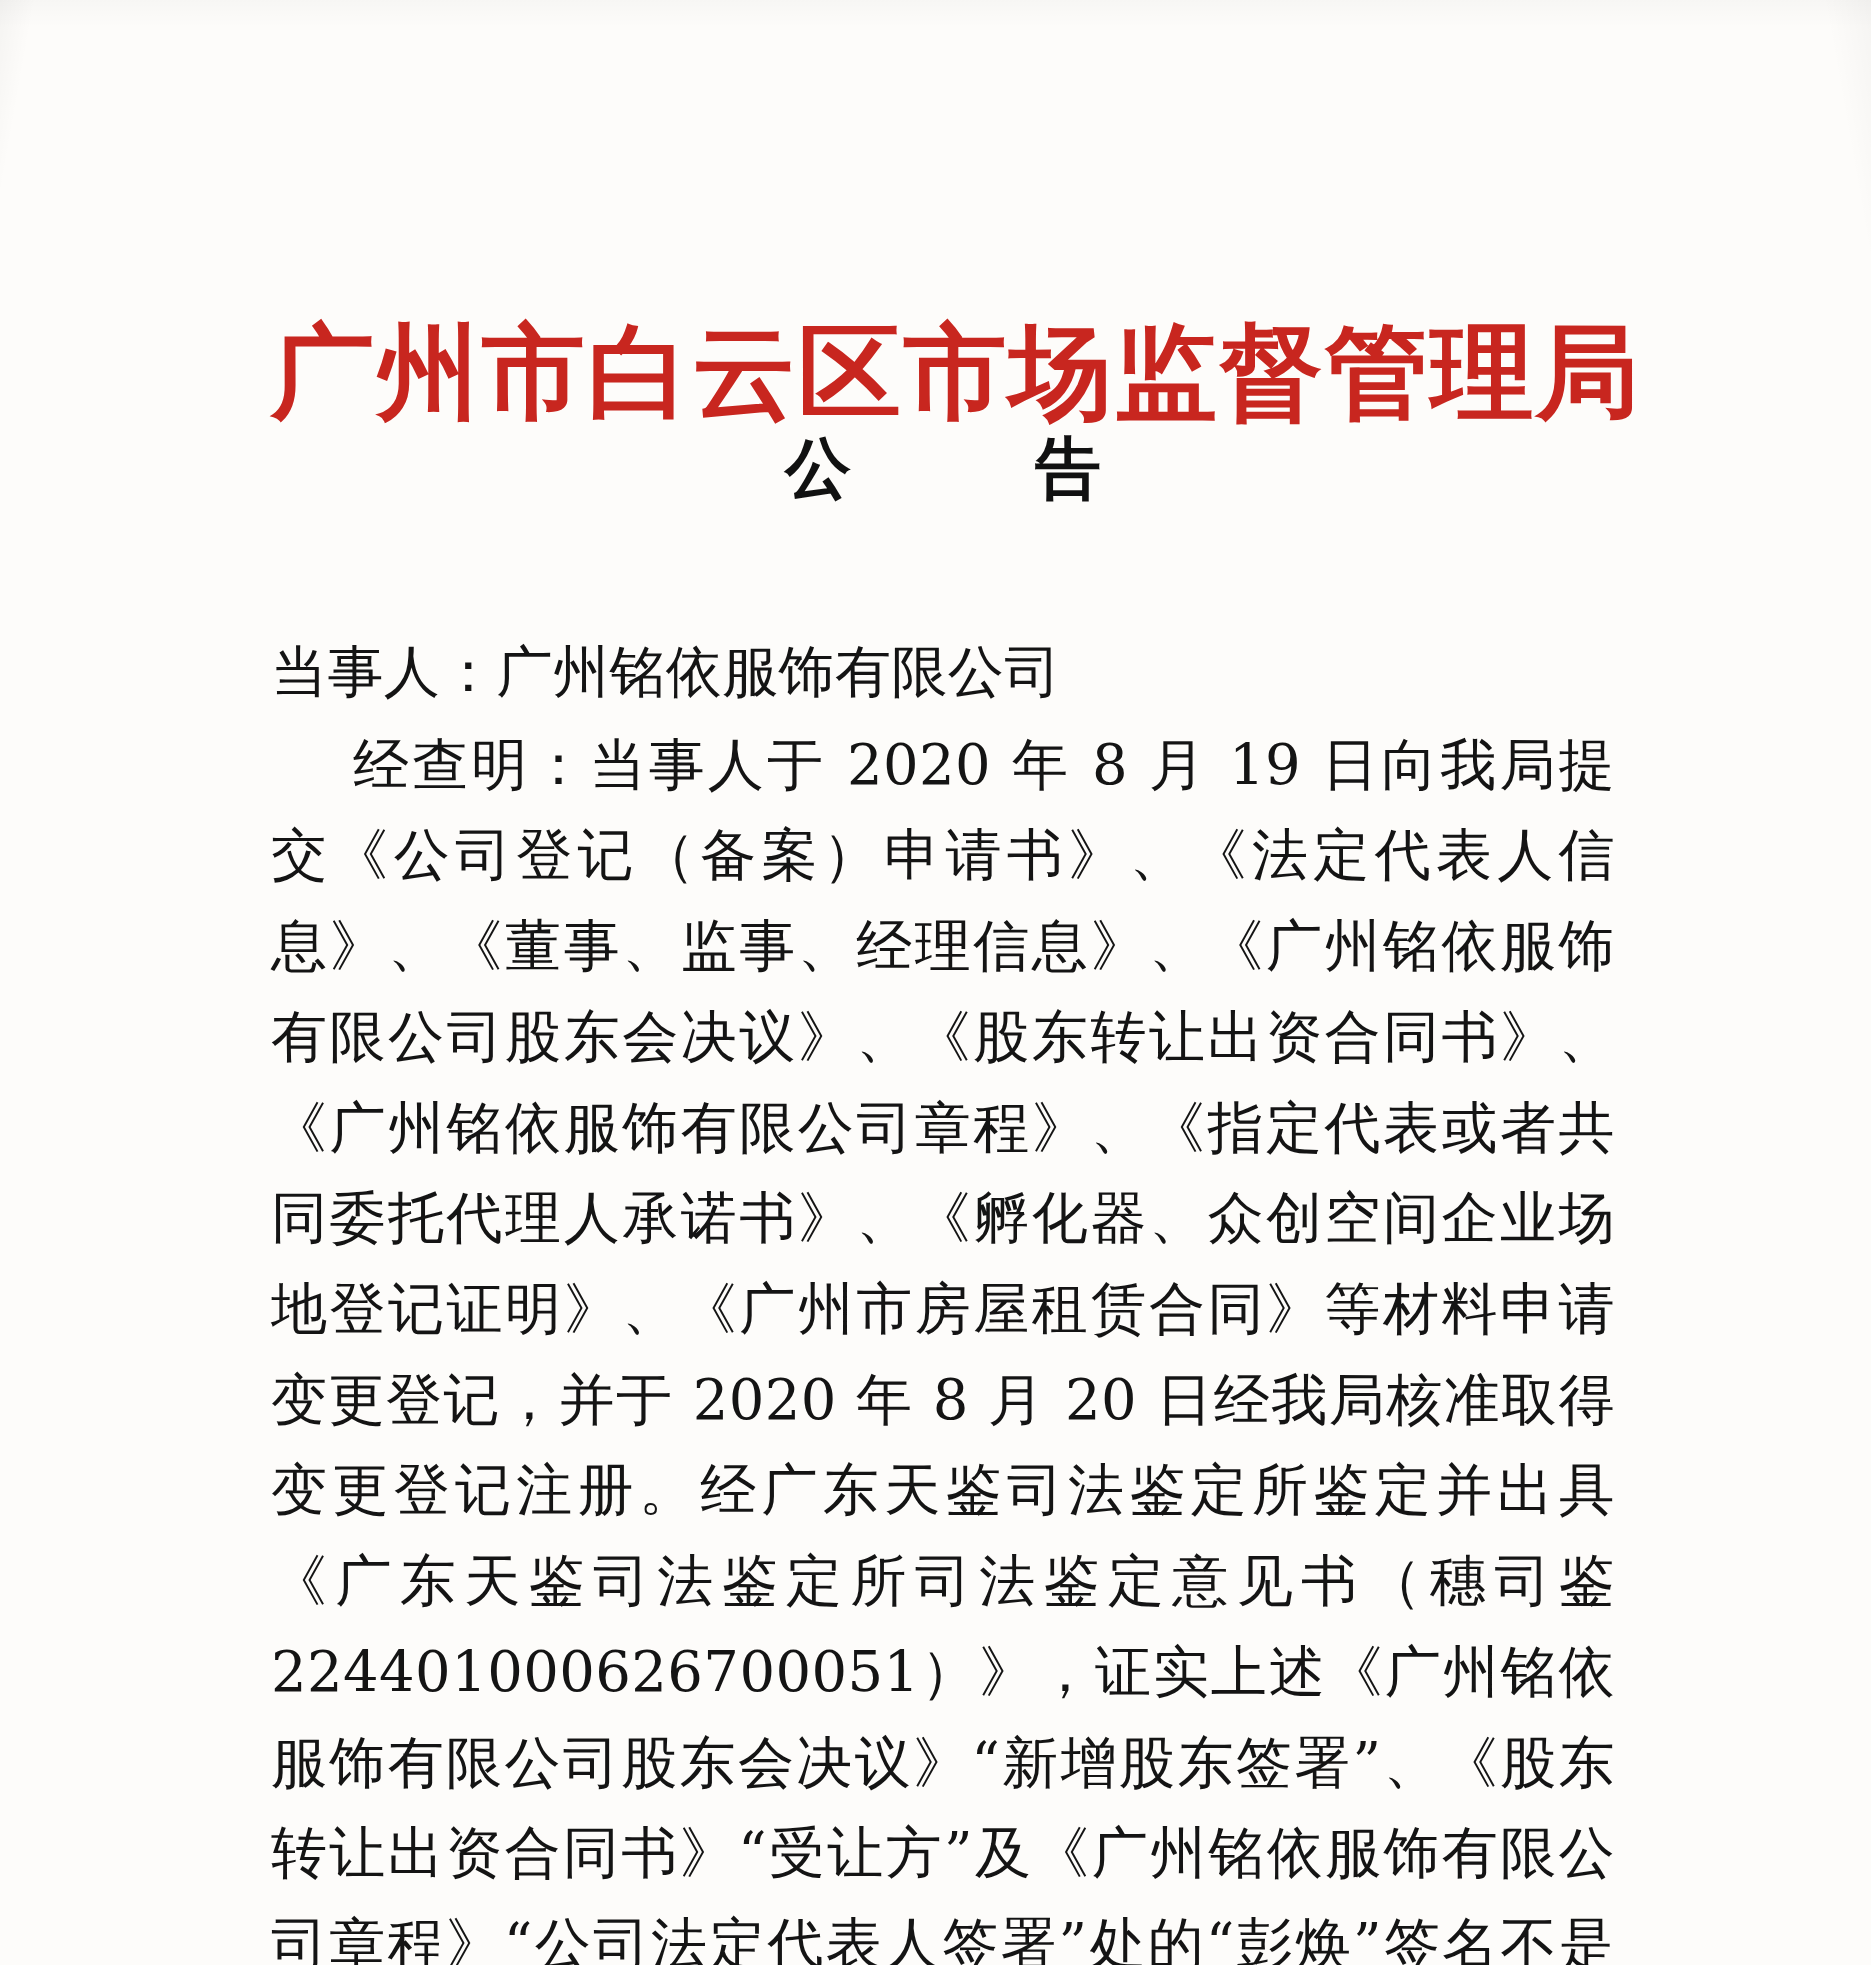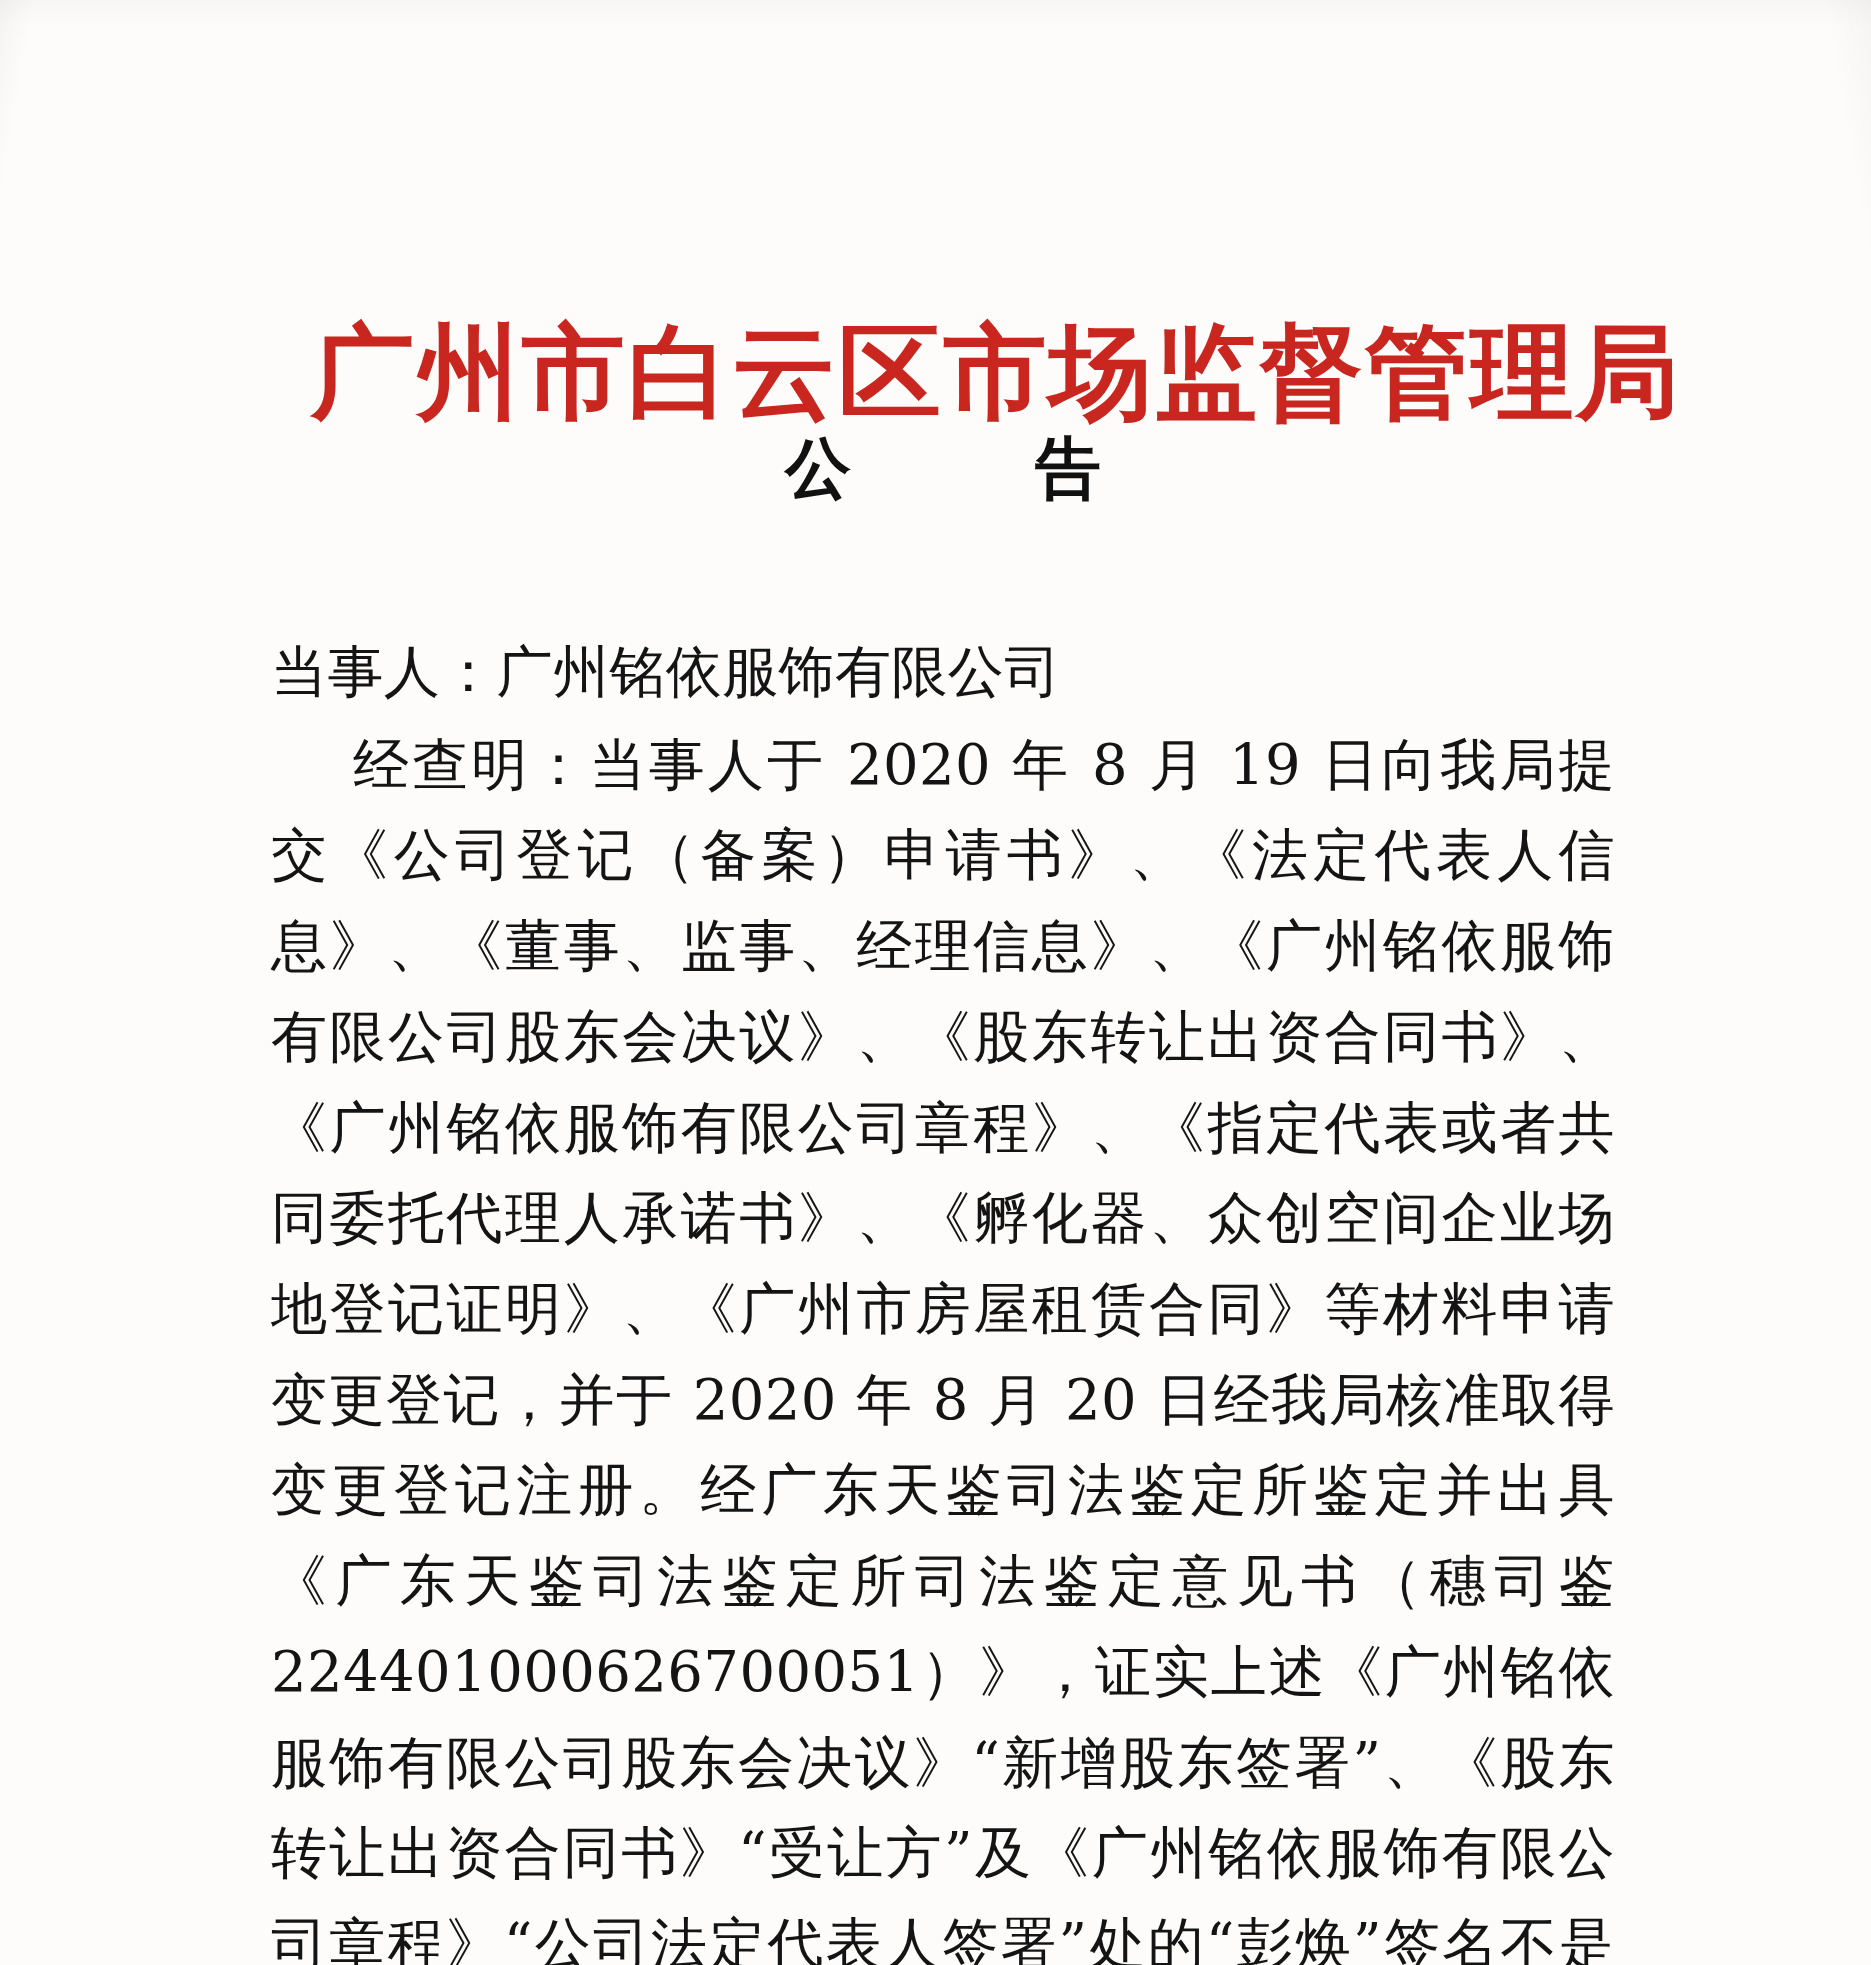--- a/index.html
+++ b/index.html
@@ -38,21 +38,20 @@
   .org-title {
     margin-top: 314px;
     text-align: center;
     color: #c8261f;
     font-family: "DejaVu Serif", "Liberation Serif", serif;
     font-weight: 700;
     font-size: 103px;
     letter-spacing: 2.4px;
     line-height: 1.12;
     white-space: nowrap;
-    margin-left: 40px;
   }
   .doc-kind {
     text-align: center;
     color: #111111;
     font-family: "DejaVu Serif", "Liberation Serif", serif;
     font-weight: 700;
     font-size: 66px;
     letter-spacing: 59px;
     text-indent: 59px;
     line-height: 1.2;

